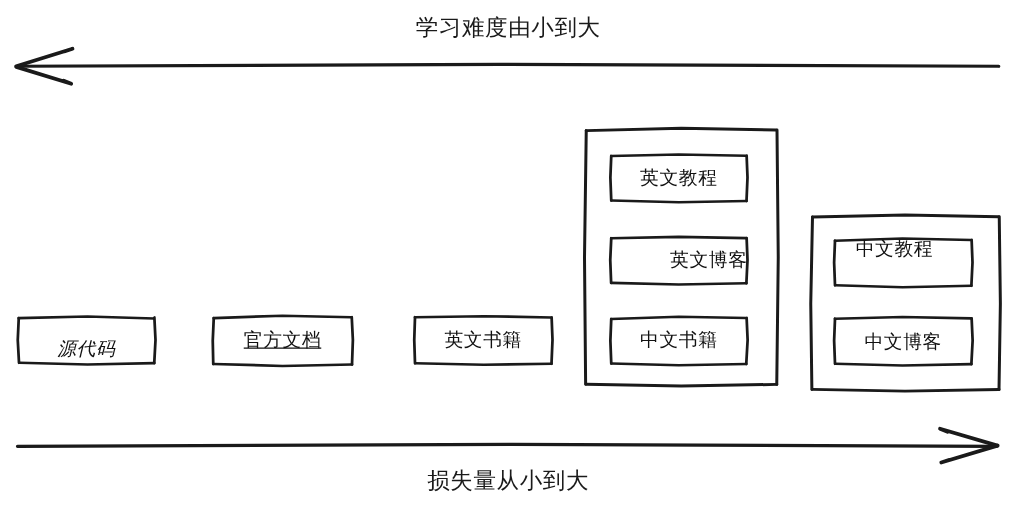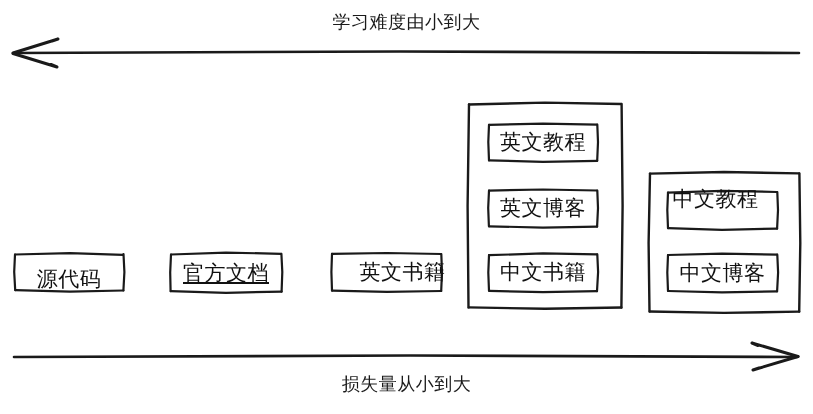--- a/index.html
+++ b/index.html
@@ -32,21 +32,21 @@
     position: absolute;
     left: 0;
     top: 0;
     width: 813px;
     height: 414px;
     pointer-events: none;
   }
 
   .node-text {
     position: absolute;
-    font-size: 21px;
+    font-size: 15px;
     color: #111111;
     white-space: nowrap;
     display: flex;
     align-items: center;
     justify-content: center;
     letter-spacing: 0.5px;
   }
 </style>
 </head>
 <body>
@@ -138,29 +138,29 @@
       <g stroke-width="2.2">
         <path d="M 668 255 L 722 253.6 L 777 254.7"></path>
         <path d="M 777.3 254.7 L 778.1 272.5 L 777.1 291.3"></path>
         <path d="M 777.1 291.3 L 722 292.4 L 668.2 291"></path>
         <path d="M 668 291 L 667.3 272.5 L 668 255"></path>
       </g>
 
     </g>
   </svg>
 
-  <div class="node-text" style="left:14px; top:253px; width:110px; height:52px;">源代码</div>
+  <div class="node-text" style="left:14px; top:253px; width:110px; height:52px;font-style:italic;">源代码</div>
 
   <div class="node-text" style="left:170px; top:253px; width:112px; height:39px;text-decoration:underline;">官方文档</div>
 
-  <div class="node-text" style="left:331px; top:253px; width:111px; height:38px;padding-left:16px;">英文书籍</div>
+  <div class="node-text" style="left:331px; top:253px; width:111px; height:38px;">英文书籍</div>
 
   <div class="node-text" style="left:488px; top:123px; width:110px; height:38px;">英文教程</div>
 
-  <div class="node-text" style="left:488px; top:189px; width:110px; height:38px;">英文博客</div>
+  <div class="node-text" style="left:488px; top:189px; width:110px; height:38px;padding-left:24px;">英文博客</div>
 
   <div class="node-text" style="left:488px; top:253px; width:110px; height:38px;text-align:center;">中文书籍</div>
 
   <div class="node-text" style="left:667px; top:180px; width:97px; height:38px;">中文教程</div>
 
   <div class="node-text" style="left:667px; top:254px; width:111px; height:38px;">中文博客</div>
 
 </div>
 
 </body></html>

